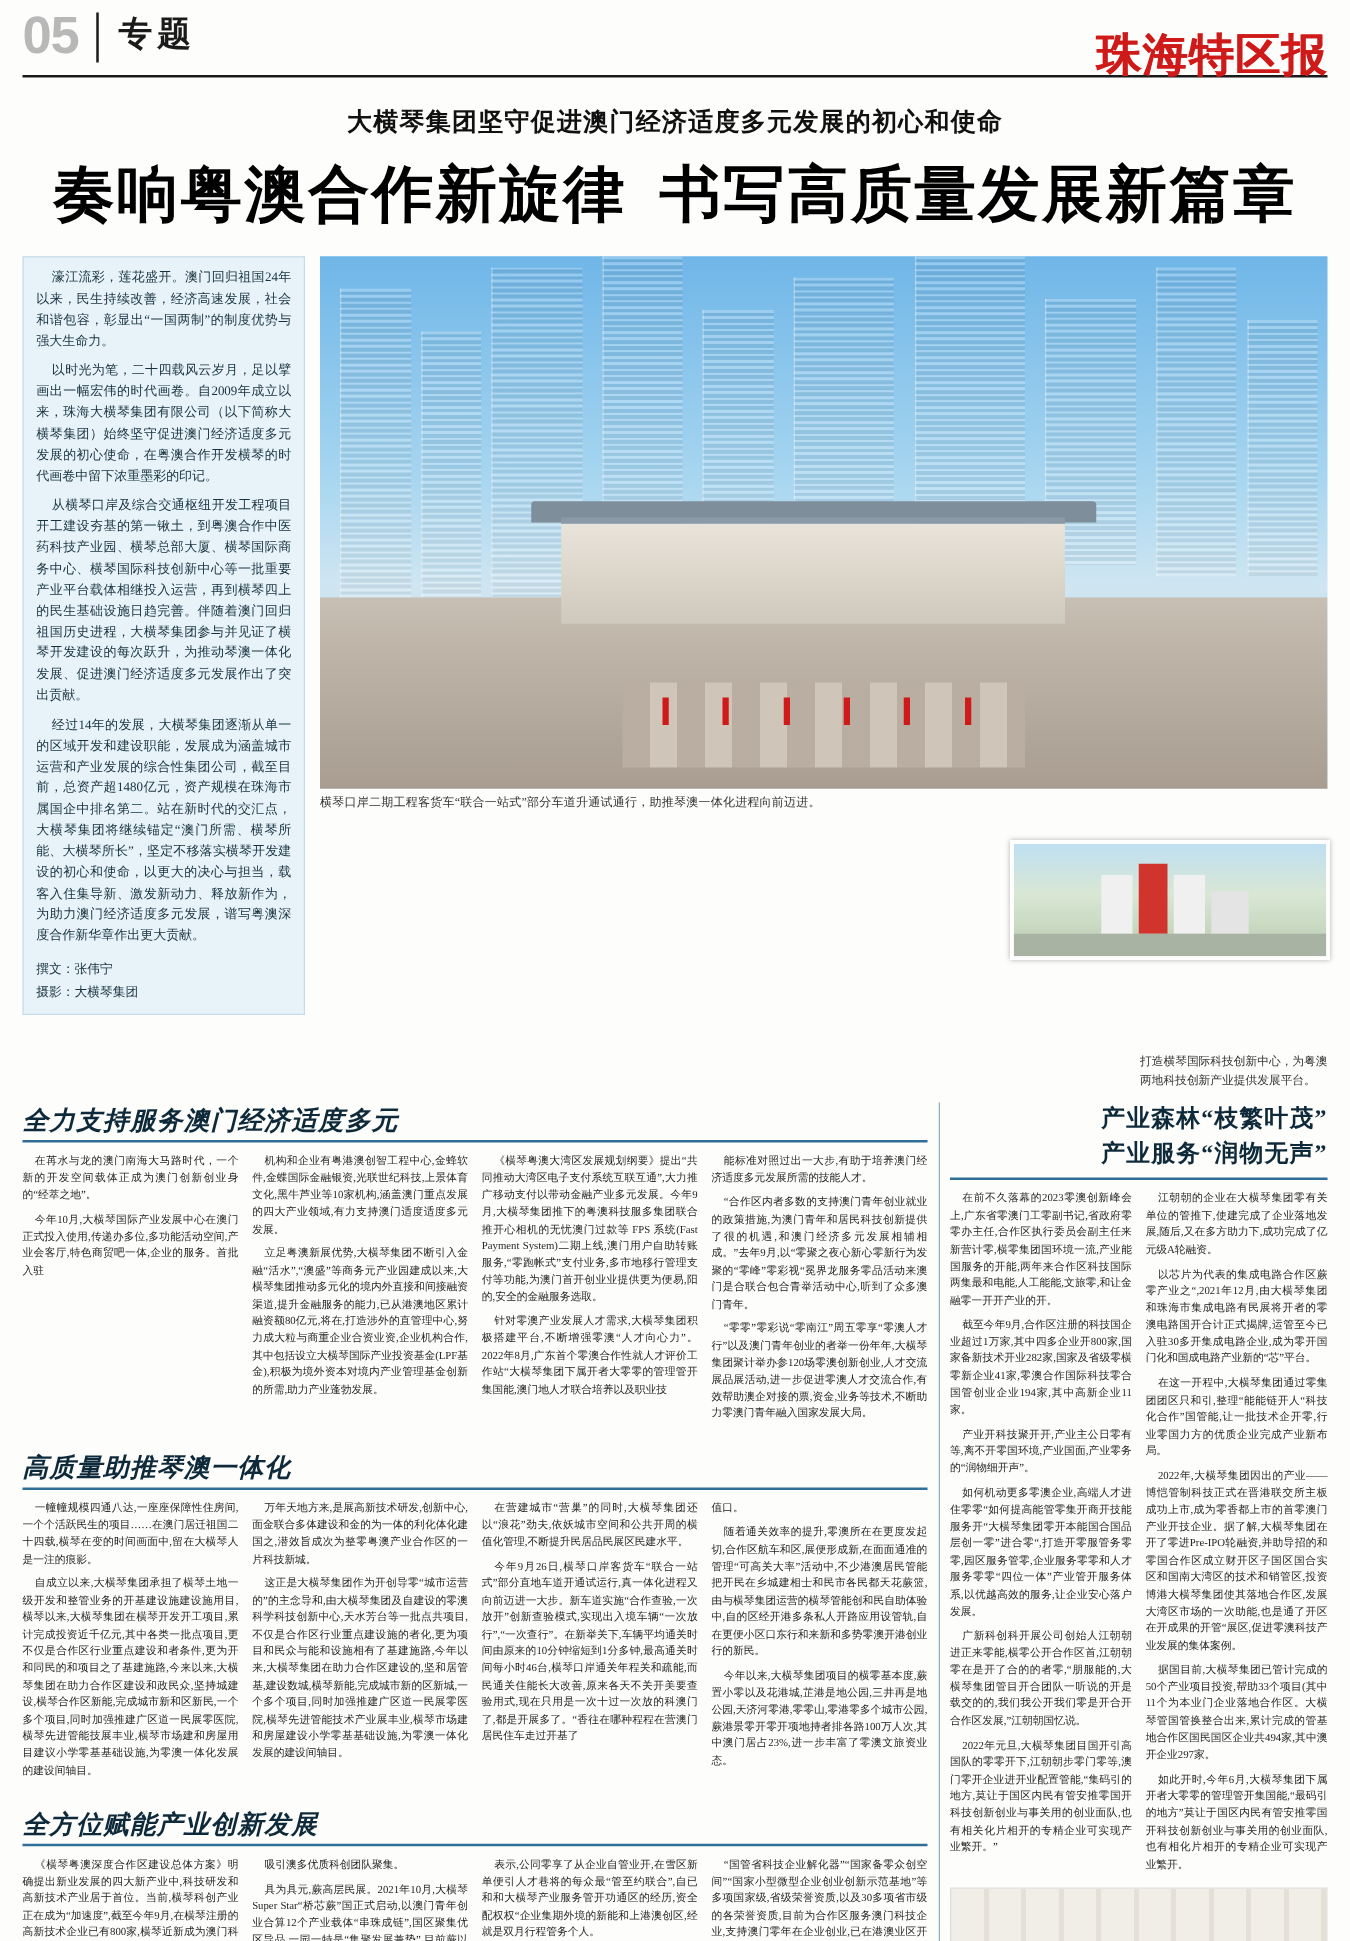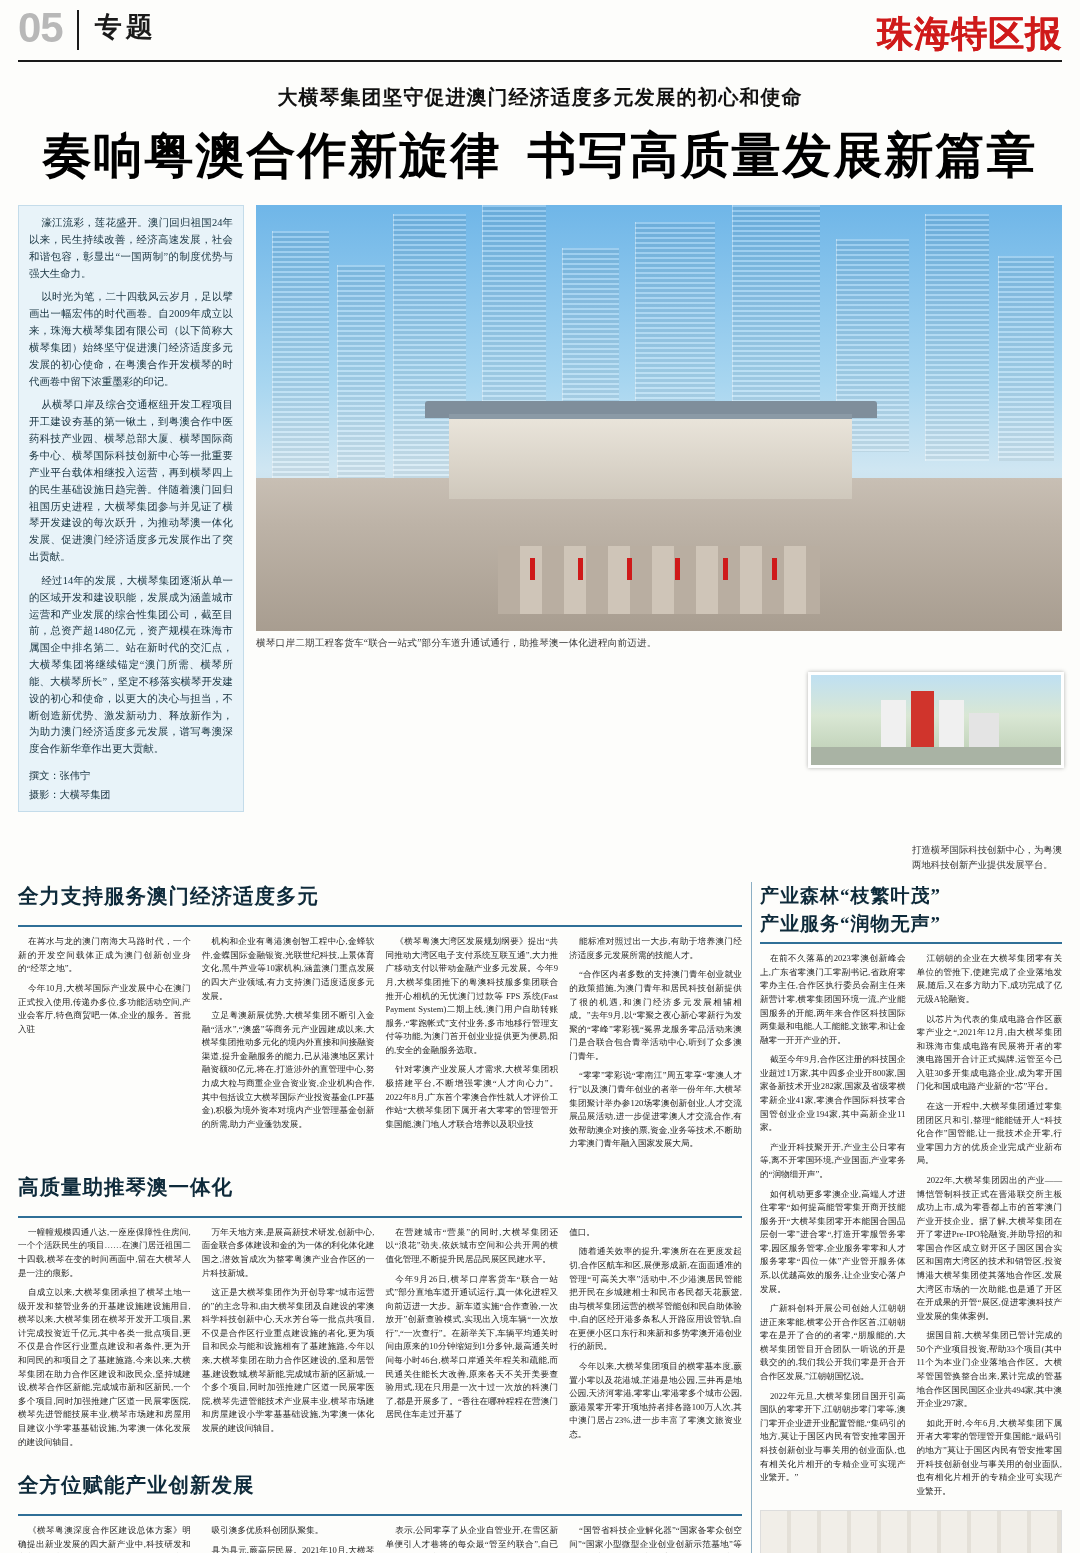--- a/index.html
+++ b/index.html
@@ -28,21 +28,21 @@
   }
   .divider-v { width:2px; background:#1a1a1a; height:40px; margin:2px 6px 0 4px; }
   .section-name {
     font-size:27px; font-weight:bold; letter-spacing:4px; line-height:1.2;
     margin-top:3px;
   }
   .mast-meta { margin-left:14px; margin-top:6px; line-height:1.55; }
   .mast-date { font-size:11.5px; color:#333; letter-spacing:0.5px; }
   .mast-credits { font-size:10.5px; color:#333; letter-spacing:0.3px; }
   .brand {
-    margin-left:auto; margin-top:2px;
+    margin-left:auto; margin-top:12px;
     font-size:36px; font-weight:bold; color:#cf1a1a;
     letter-spacing:1px;
     font-family:Liberation Mono, monospace;
     text-shadow:0.5px 0 0 #cf1a1a;
   }
 
   
   .kicker {
     text-align:center; font-size:20px; font-weight:bold;
     letter-spacing:1px; margin-top:22px; color:#111;
@@ -113,28 +113,29 @@
     position:absolute; right:0; bottom:-60px; width:150px;
     font-size:9.4px; line-height:1.55; color:#333; text-align:left;
   }
 
   
   .body-wrap { display:flex; gap:0; margin-top:14px; }
   .vsep { width:1px; background:#2f6f97; margin:0 9px; opacity:.55; }
 
   .sec-title {
     font-size:20.5px; font-weight:bold; letter-spacing:1px;
-    border-bottom:2.5px solid #2f6f97; padding-bottom:15px; margin-bottom:8px;
+    border-bottom:2.5px solid #2f6f97; padding-bottom:2px; margin-bottom:8px;
     color:#0e2a3a;
+    font-style:italic;
   }
   .sec-title2 {
     font-size:19px; font-weight:bold; letter-spacing:1px; color:#0e2a3a;
     line-height:1.45;
   }
-  .sec-title2-wrap { border-bottom:2.5px solid #2f6f97; padding-bottom:5px; margin-bottom:8px; }
+  .sec-title2-wrap { border-bottom:2.5px solid #2f6f97; padding-bottom:5px; margin-bottom:8px;text-align:right; }
 
   .tcol { font-size:8.6px; line-height:1.58; text-align:justify; color:#1f1f1f; }
   .tcol p { margin:0 0 6px 0; text-indent:1.15em; }
   .tcol p.noind { text-indent:0; }
 
   .bottomphoto {
     width:100%; height:196px; margin-top:6px;
     background:linear-gradient(#e7e3dc 0%, #d8d3ca 55%, #cdc7bd 100%);
     position:relative; overflow:hidden; border:1px solid #ddd;
   }
@@ -157,21 +158,21 @@
   <div class="headline">
     <span>奏响粤澳合作新旋律</span><span class="gap"></span><span>书写高质量发展新篇章</span>
   </div>
 
   <div class="topblock">
 
     <div class="lead-col">
       <p>濠江流彩，莲花盛开。澳门回归祖国24年以来，民生持续改善，经济高速发展，社会和谐包容，彰显出“一国两制”的制度优势与强大生命力。</p>
       <p>以时光为笔，二十四载风云岁月，足以擘画出一幅宏伟的时代画卷。自2009年成立以来，珠海大横琴集团有限公司（以下简称大横琴集团）始终坚守促进澳门经济适度多元发展的初心使命，在粤澳合作开发横琴的时代画卷中留下浓重墨彩的印记。</p>
       <p>从横琴口岸及综合交通枢纽开发工程项目开工建设夯基的第一锹土，到粤澳合作中医药科技产业园、横琴总部大厦、横琴国际商务中心、横琴国际科技创新中心等一批重要产业平台载体相继投入运营，再到横琴四上的民生基础设施日趋完善。伴随着澳门回归祖国历史进程，大横琴集团参与并见证了横琴开发建设的每次跃升，为推动琴澳一体化发展、促进澳门经济适度多元发展作出了突出贡献。</p>
-      <p>经过14年的发展，大横琴集团逐渐从单一的区域开发和建设职能，发展成为涵盖城市运营和产业发展的综合性集团公司，截至目前，总资产超1480亿元，资产规模在珠海市属国企中排名第二。站在新时代的交汇点，大横琴集团将继续锚定“澳门所需、横琴所能、大横琴所长”，坚定不移落实横琴开发建设的初心和使命，以更大的决心与担当，不断创造新优势、激发新动力、释放新作为，为助力澳门经济适度多元发展，谱写粤澳深度合作新华章作出更大贡献。</p>
+      <p>经过14年的发展，大横琴集团逐渐从单一的区域开发和建设职能，发展成为涵盖城市运营和产业发展的综合性集团公司，截至目前，总资产超1480亿元，资产规模在珠海市属国企中排名第二。站在新时代的交汇点，大横琴集团将继续锚定“澳门所需、横琴所能、大横琴所长”，坚定不移落实横琴开发建设的初心和使命，以更大的决心与担当，载客入住集导新、激发新动力、释放新作为，为助力澳门经济适度多元发展，谱写粤澳深度合作新华章作出更大贡献。</p>
       <div class="sig">撰文：张伟宁</div>
       <div class="sig" style="margin-top:2px">摄影：大横琴集团</div>
     </div>
 
     <div class="photo-col">
       <div class="mainphoto">
         <div class="sky"></div>
         <div class="tower glass" style="left:2%;  top:6%;  width:7%;  height:58%;"></div>
         <div class="tower glass" style="left:10%; top:14%; width:6%;  height:50%;"></div>
         <div class="tower glass" style="left:17%; top:2%;  width:9%;  height:62%;"></div>

